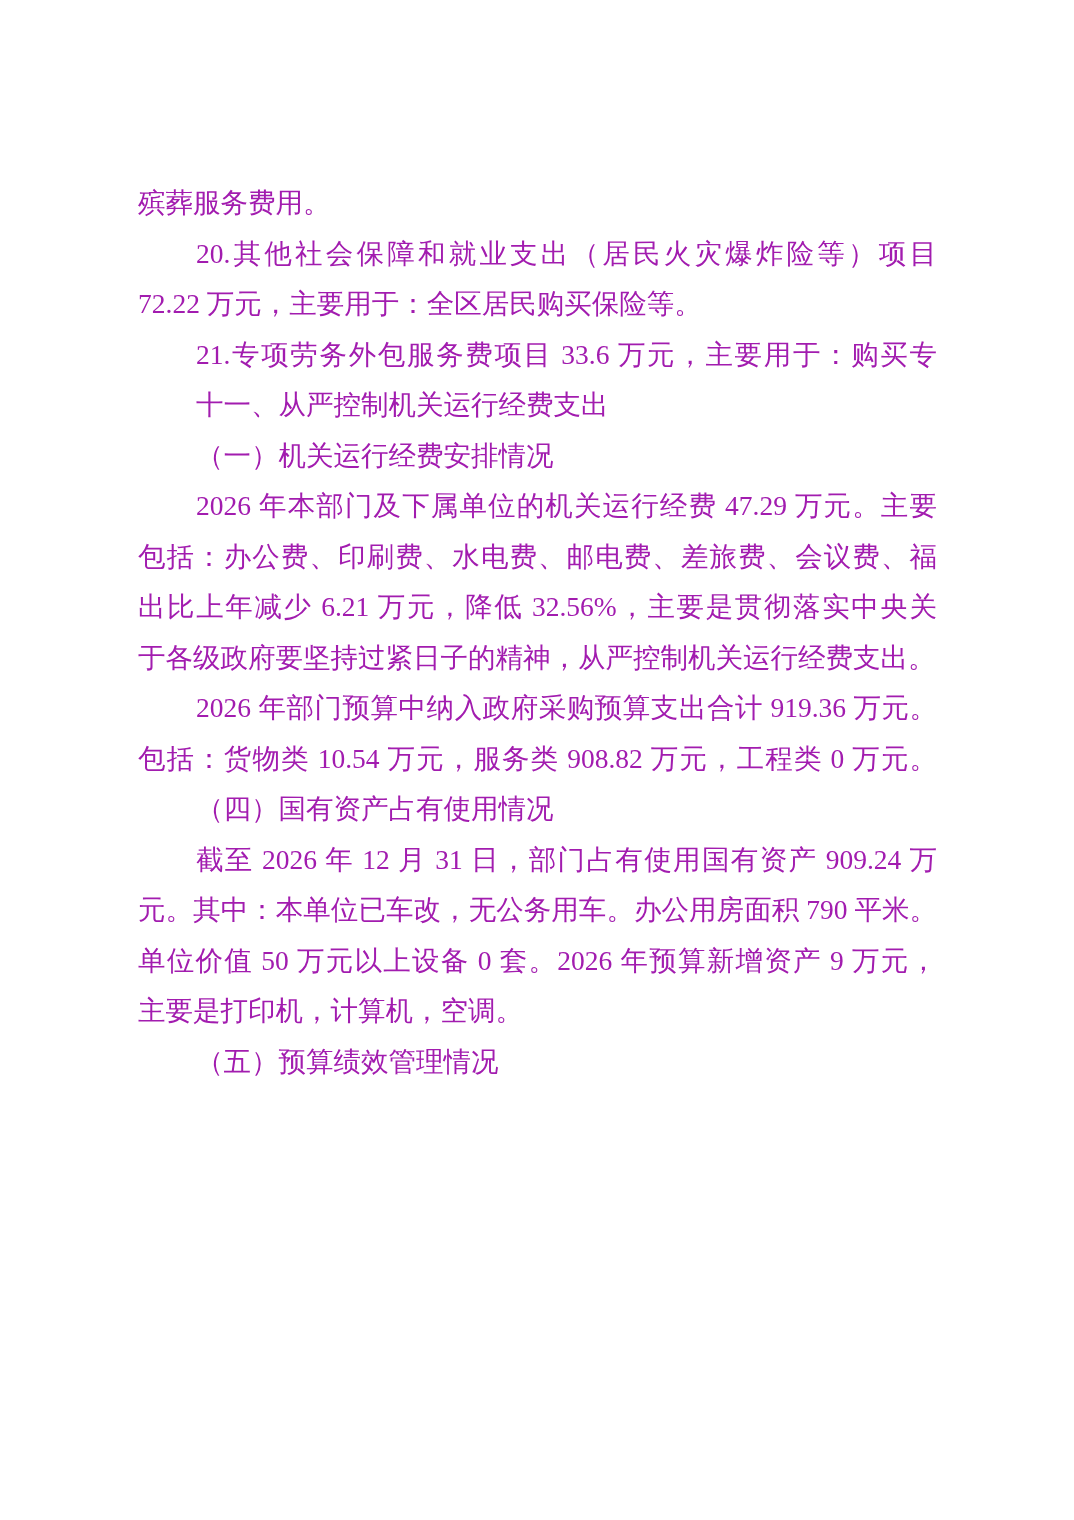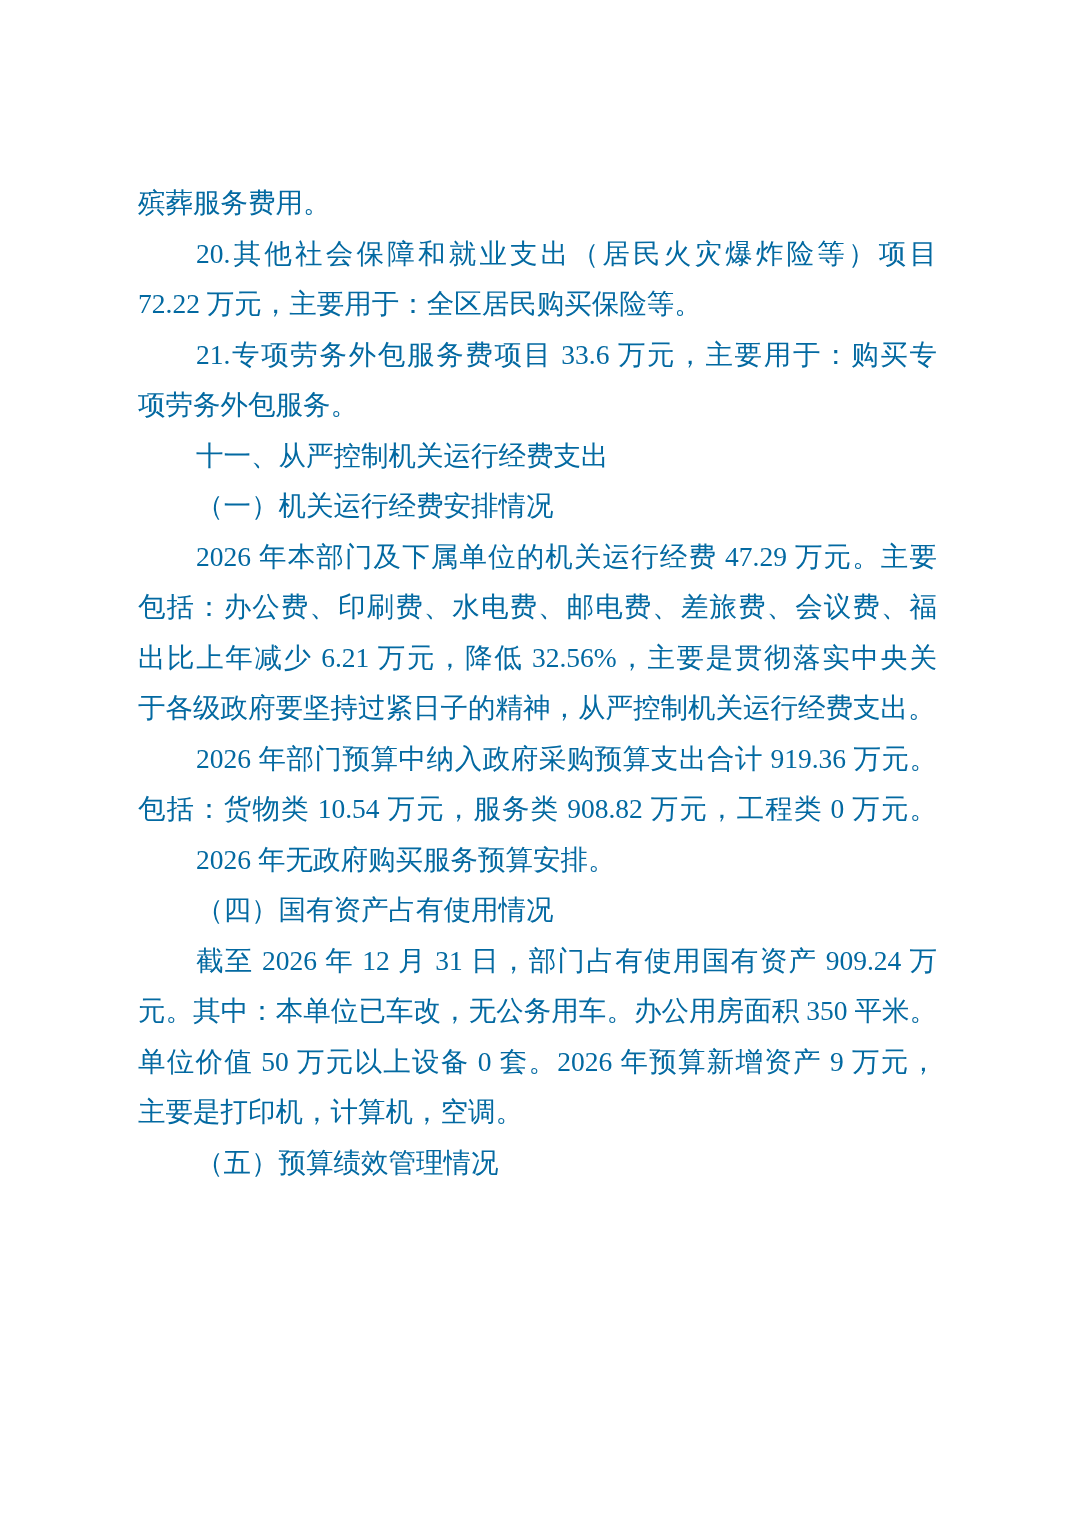--- a/index.html
+++ b/index.html
@@ -30,36 +30,34 @@
   .line.justify {
     white-space: normal;
     text-align: justify;
     text-align-last: justify;
     text-justify: inter-character;
   }
 </style>
 </head>
 <body>
 
-<div class="page" style="background: rgb(255, 255, 255); color: #0369a1; border-radius: 9px;">
+<div class="page" style="background: rgb(255, 255, 255); color: #a21caf; border-radius: 9px;">
   <div class="doc">
       <div class="line">殡葬服务费用。</div>
       <div class="line indent justify">20.其他社会保障和就业支出（居民火灾爆炸险等）项目</div>
       <div class="line">72.22 万元，主要用于：全区居民购买保险等。</div>
       <div class="line indent justify">21.专项劳务外包服务费项目 33.6 万元，主要用于：购买专</div>
-      <div class="line">项劳务外包服务。</div>
       <div class="line indent">十一、从严控制机关运行经费支出</div>
       <div class="line indent">（一）机关运行经费安排情况</div>
       <div class="line indent justify">2026 年本部门及下属单位的机关运行经费 47.29 万元。主要</div>
       <div class="line justify">包括：办公费、印刷费、水电费、邮电费、差旅费、会议费、福</div>
       <div class="line justify">出比上年减少 6.21 万元，降低 32.56%，主要是贯彻落实中央关</div>
       <div class="line">于各级政府要坚持过紧日子的精神，从严控制机关运行经费支出。</div>
       <div class="line indent justify">2026 年部门预算中纳入政府采购预算支出合计 919.36 万元。</div>
       <div class="line justify">包括：货物类 10.54 万元，服务类 908.82 万元，工程类 0 万元。</div>
-      <div class="line indent">2026 年无政府购买服务预算安排。</div>
       <div class="line indent">（四）国有资产占有使用情况</div>
       <div class="line indent justify">截至 2026 年 12 月 31 日，部门占有使用国有资产 909.24 万</div>
-      <div class="line justify">元。其中：本单位已车改，无公务用车。办公用房面积 350 平米。</div>
+      <div class="line justify">元。其中：本单位已车改，无公务用车。办公用房面积 790 平米。</div>
       <div class="line justify">单位价值 50 万元以上设备 0 套。2026 年预算新增资产 9 万元，</div>
       <div class="line">主要是打印机，计算机，空调。</div>
       <div class="line indent">（五）预算绩效管理情况</div>
     </div>
 </div>
 
 </body></html>

